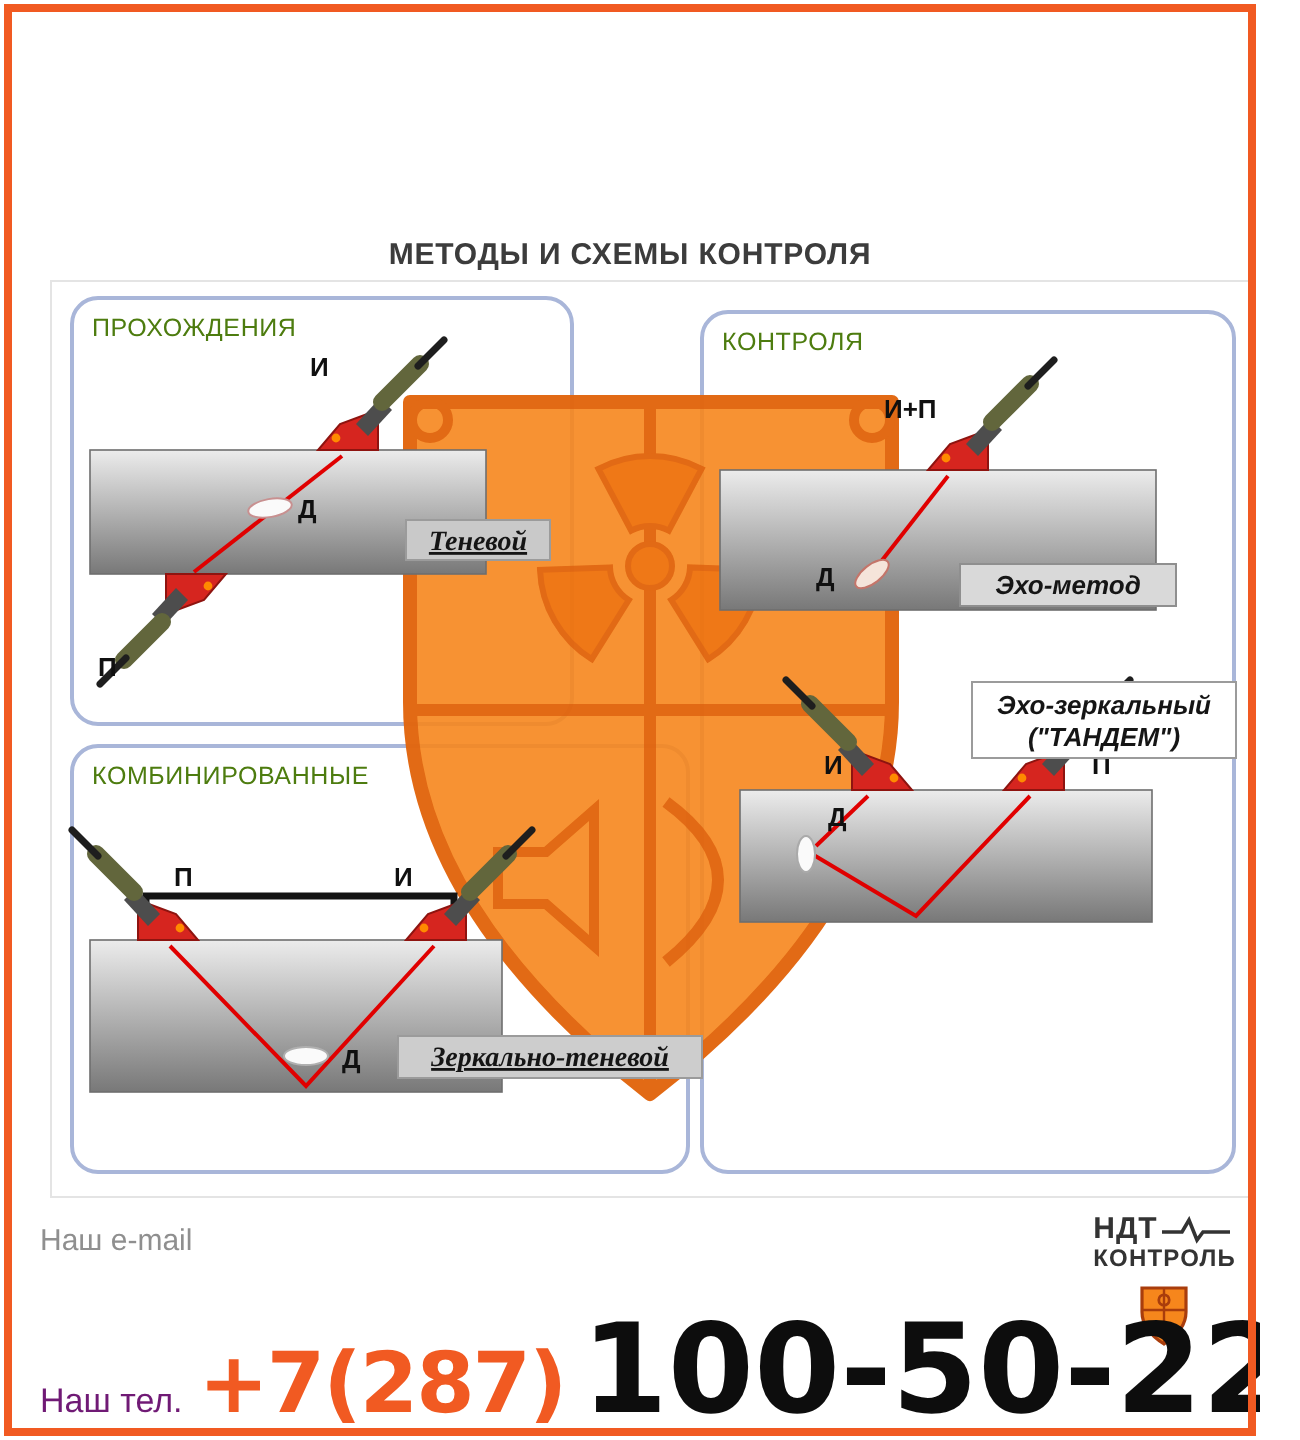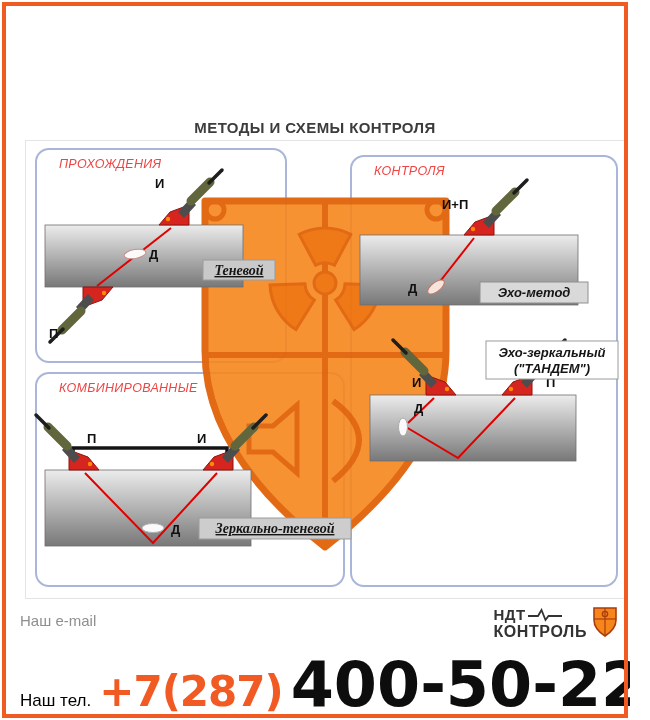--- a/index.html
+++ b/index.html
@@ -17,49 +17,49 @@
     font-size: 15px; font-weight: bold; letter-spacing: .4px; color: #3c3c3c; z-index: 3;
   }
   .diagram-area {
     position: absolute; left: 25px; top: 140px; width: 601px; height: 459px;
     border: 1px solid #e4e4e4; z-index: 0;
   }
   .panel {
     position: absolute; border: 2px solid #a9b6d9; border-radius: 14px; z-index: 1;
   }
   .ptitle {
-    position: absolute; top: 7px; left: 22px; font-size: 12.5px; color: #ef4444;
-    letter-spacing: .3px; white-space: nowrap; font-style: italic;
+    position: absolute; top: 7px; left: 9px; font-size: 12.5px; color: #4d7c0f;
+    letter-spacing: .3px; white-space: nowrap;
   }
   .watermark { position: absolute; left: 183px; top: 183px; z-index: 2; opacity: .97; }
   .diag { position: absolute; z-index: 3; overflow: visible; }
   .tlbl  { font: bold 13px "Liberation Sans", sans-serif; fill: #101010; }
   .mlbl  { font: italic bold 14px "Liberation Serif", serif; text-decoration: underline; fill: #151515; }
   .mlbl2 { font: italic bold 13px "Liberation Sans", sans-serif; fill: #151515; }
 
   .email-row {
     position: absolute; left: 20px; top: 612px; display: flex; align-items: baseline;
     gap: 16px; z-index: 4;
   }
   .email-label { font-size: 15px; color: #8f8f8f; text-align: right; }
   .email-value { font-size: 23px; color: #2a2a2a; letter-spacing: .3px; }
 
   .brand {
-    position: absolute; right: 12px; top: 606px; display: flex; align-items: flex-start;
-    gap: 5px; z-index: 4;
+    position: absolute; right: 12px; top: 606px; display: flex; align-items: center;
+    gap: 5px; z-index: 4; flex-direction: column;
   }
   .brand-text { display: flex; flex-direction: column; line-height: 1.15; }
   .brand-line1 { display: flex; align-items: center; gap: 2px; font-weight: bold; font-size: 15px; color: #333; letter-spacing: .5px; }
-  .brand-line2 { font-weight: bold; font-size: 16px; color: #333; letter-spacing: .6px; }
+  .brand-line2 { font-weight: bold; font-size: 12px; color: #333; letter-spacing: .6px; }
 
   .phone-row {
     position: absolute; left: 20px; top: 648px; right: 6px; display: flex;
     align-items: baseline; gap: 8px; z-index: 4; white-space: nowrap;
   }
-  .phone-label { font-size: 17px; color: #000000; }
+  .phone-label { font-size: 17px; color: #701a75; }
   .phone-prefix {
     font-family: "DejaVu Sans", sans-serif; font-size: 42px; font-weight: bold;
     color: #f15a22; letter-spacing: -1px;
   }
   .phone-number {
     font-family: "DejaVu Sans", sans-serif; font-size: 62px; font-weight: bold;
     color: #0d0d0d; letter-spacing: 0px;
   }
 </style>
 </head>
@@ -196,15 +196,15 @@
       <path d="M2,2 H24 V14 Q24,23 13,30 Q2,23 2,14 Z" fill="#f6861c" stroke="#a93d0c" stroke-width="1.6"></path>
       <line x1="13" y1="2" x2="13" y2="30" stroke="#a93d0c" stroke-width="1.2"></line>
       <line x1="2" y1="13" x2="24" y2="13" stroke="#a93d0c" stroke-width="1.2"></line>
       <circle cx="13" cy="8" r="2.6" fill="none" stroke="#a93d0c" stroke-width="1.4"></circle>
     </svg>
   </div>
 
   <div class="phone-row">
     <span class="phone-label">Наш тел.</span>
     <span class="phone-prefix">+7(287)</span>
-    <span class="phone-number">400-50-22</span>
+    <span class="phone-number">100-50-22</span>
   </div>
 </div>
 
 </body></html>

